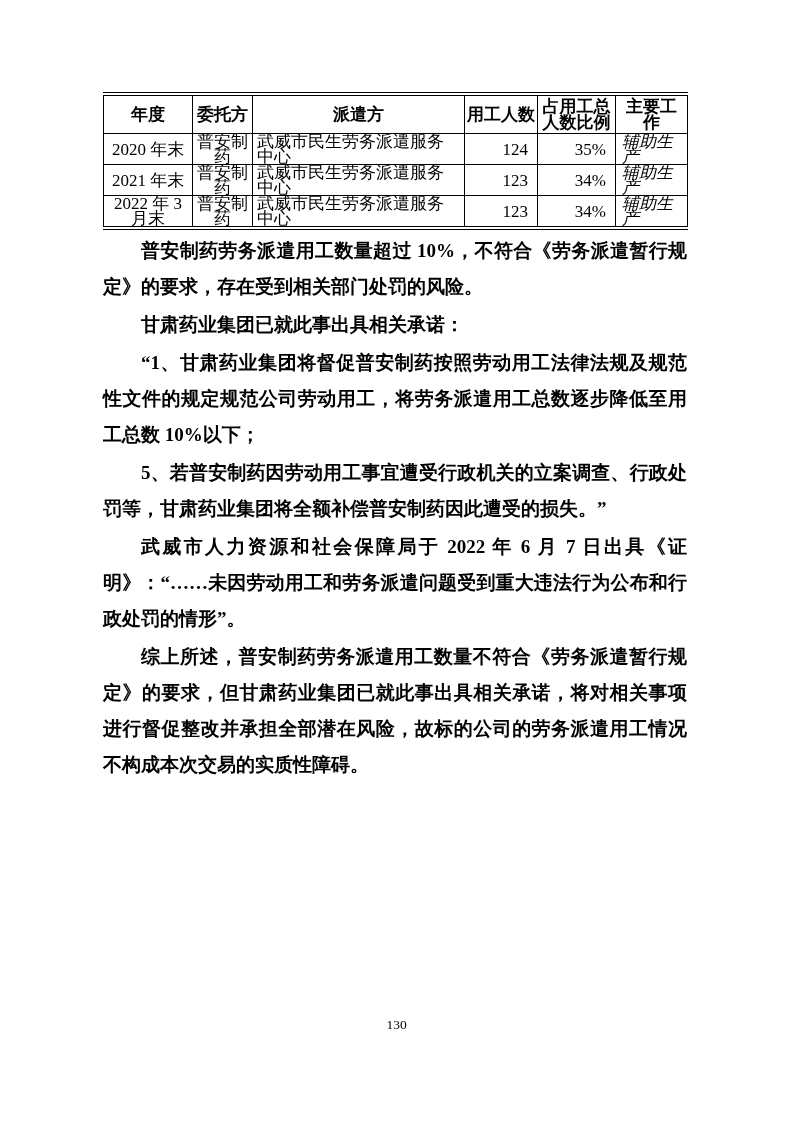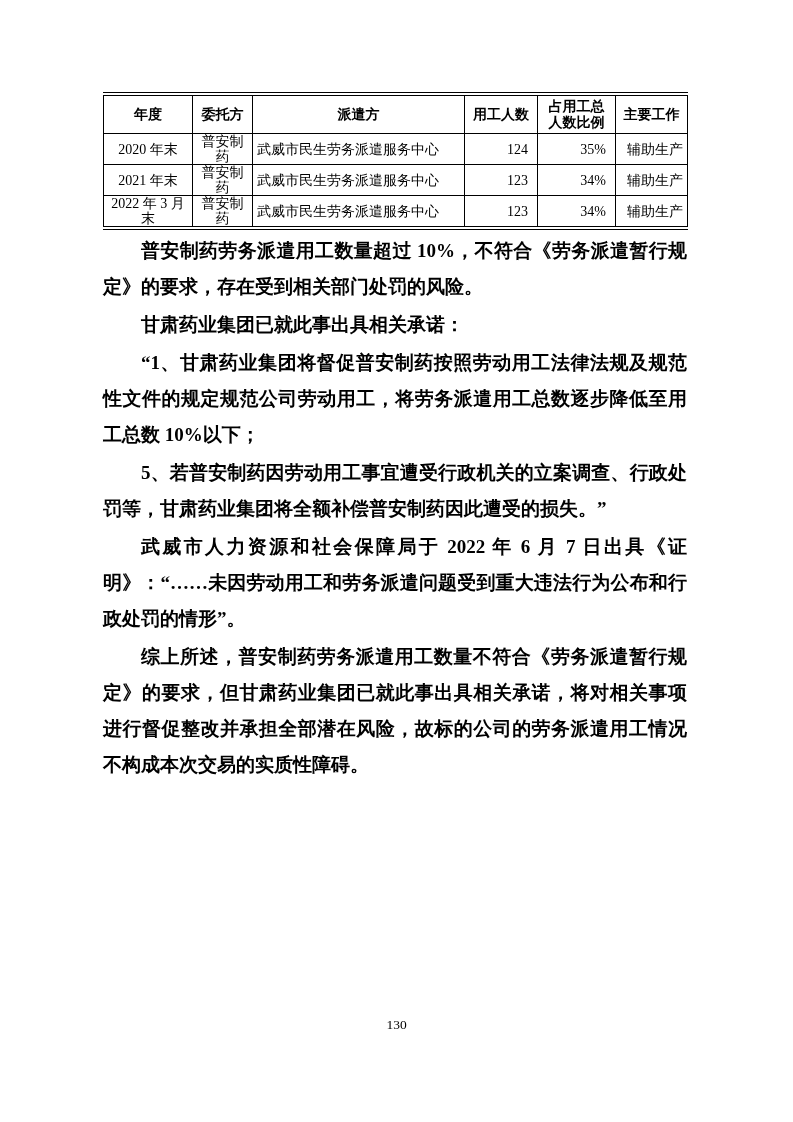--- a/index.html
+++ b/index.html
@@ -16,21 +16,21 @@
   .content {
     position: absolute;
     left: 103px;
     top: 92px;
     width: 584px;
   }
   table.data {
     border-collapse: collapse;
     table-layout: fixed;
     width: 584px;
-    font-size: 14px;
+    font-size: 17px;
     border-top: 4px double #000;
     border-bottom: 4px double #000;
   }
   table.data th, table.data td {
     border: 1px solid #000;
     overflow: hidden;
   }
   table.data th {
     font-weight: bold;
     height: 37px;
@@ -42,21 +42,21 @@
   }
   table.data td {
     height: 25px;
     vertical-align: middle;
     padding: 0 4px;
     line-height: 15px;
   }
   table.data td:nth-child(1), table.data td:nth-child(2) { text-align: center; }
   table.data td:nth-child(3) { text-align: left; }
   table.data td:nth-child(4), table.data td:nth-child(5) { text-align: right; padding-right: 9px; }
-  table.data td:nth-child(6) { text-align: right; padding-left: 6px; }
+  table.data td:nth-child(6) { text-align: left; padding-left: 6px; font-style: italic; }
 
   .paras { margin-top: 3px; }
   .paras p {
     margin: 2px 0 0 0;
     font-size: 19px;
     line-height: 36px;
     text-align: justify;
     text-indent: 2em;
     word-break: break-all;
     font-weight: bold;

